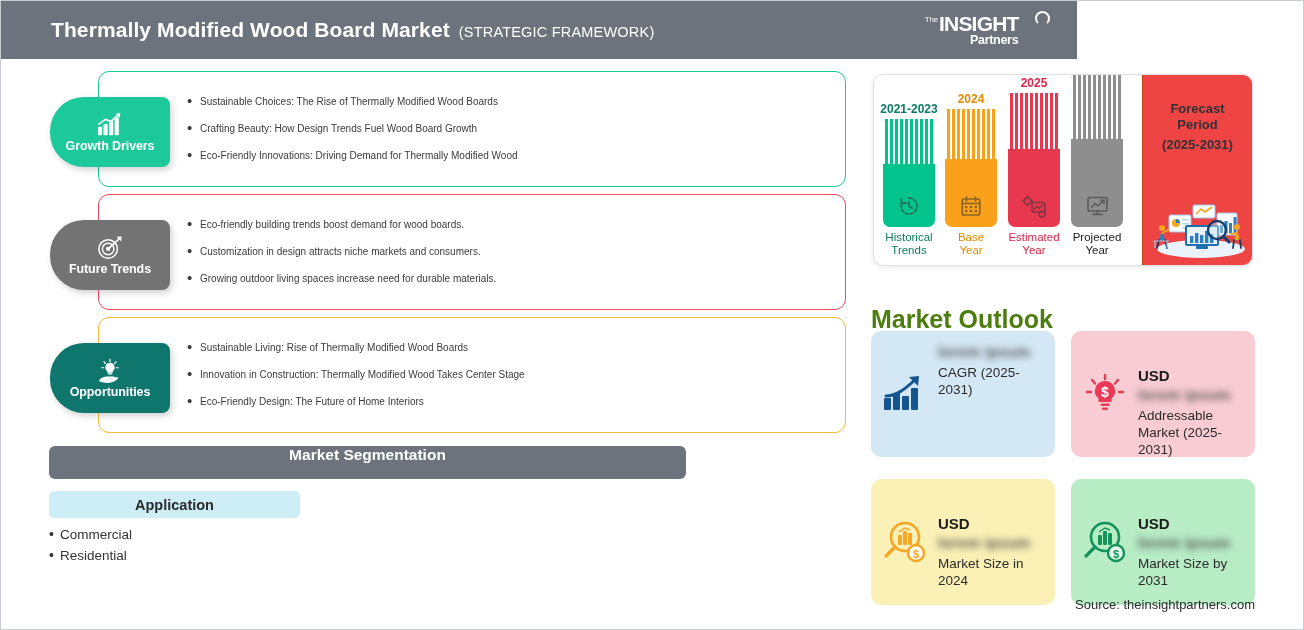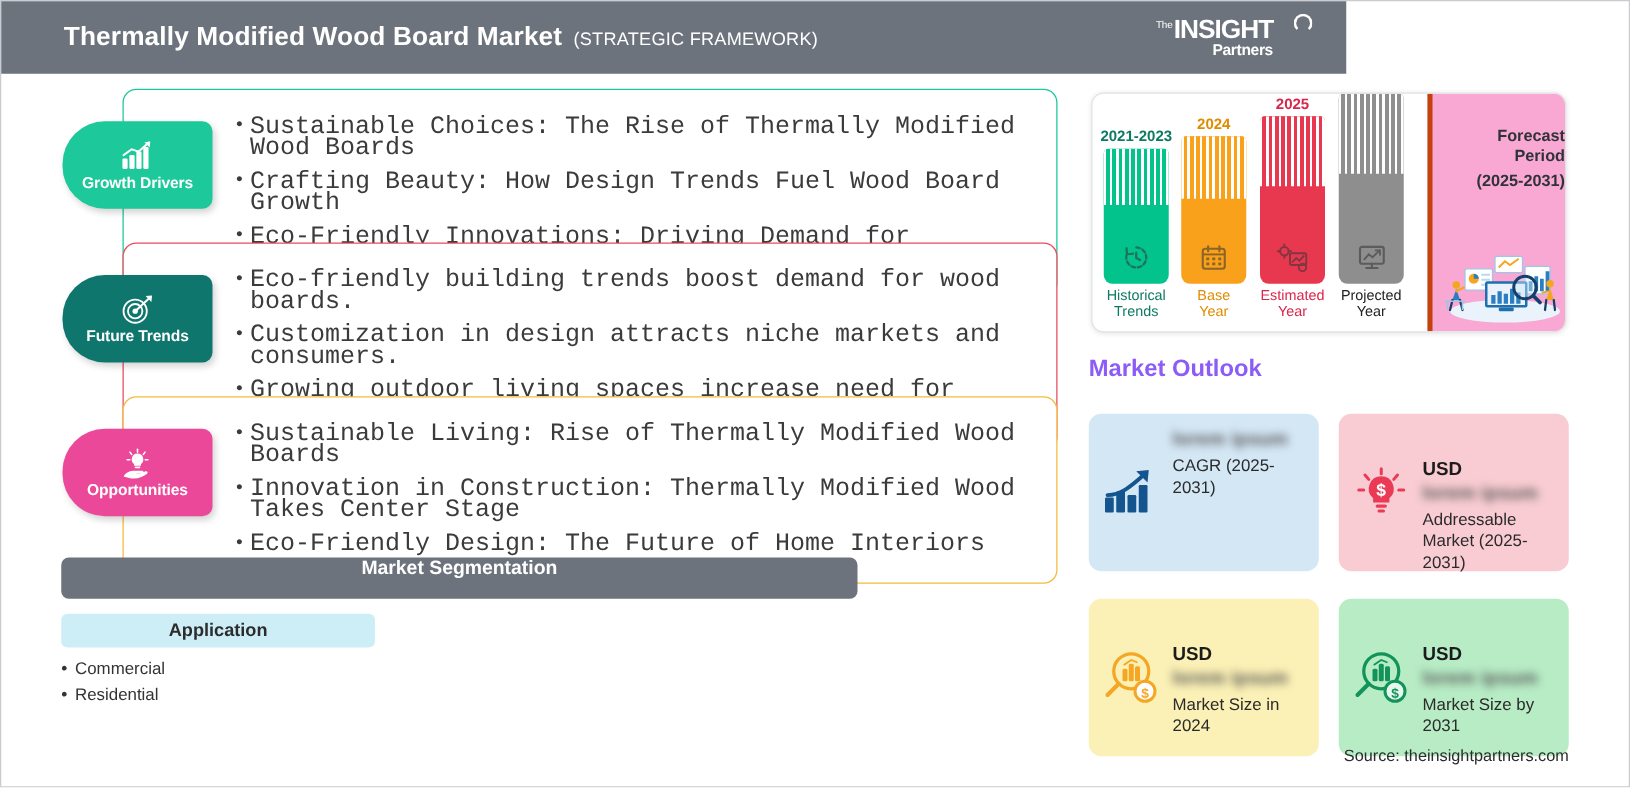--- a/index.html
+++ b/index.html
@@ -86,36 +86,35 @@
     border-radius: 34px 34px 34px 34px;
     border-top-right-radius: 8px;
     border-bottom-right-radius: 8px;
     background: #1dc99a;
     box-shadow: 2px 3px 6px rgba(0,0,0,.18);
     display: flex; flex-direction: column;
     align-items: center; justify-content: center;
     gap: 1px;
     z-index: 3;
   }
-  .badge.red   { background: #0f766e; justify-content: center; }
-  .badge.amber { background: #ec4899; }
+  .badge.red   { background: #737373; justify-content: center; }
+  .badge.amber { background: #0f766e; }
   .badge-icon { width: 30px; height: 26px; display: block; }
   .badge-label {
     font-size: 12.5px; font-weight: bold; color: #fff;
     letter-spacing: -.1px; white-space: nowrap;
   }
 
   .bullets { list-style: none; }
   .bullets li {
     position: relative;
-    font-size: 20px; color: #3b3b3b;
+    font-size: 10px; color: #3b3b3b;
     line-height: 17px;
     padding-left: 13px;
     margin: 9px 0 10px 0;
-    font-family: Liberation Mono, monospace;
   }
   .bullets li:before {
     content: "\2022";
     position: absolute; left: 0; top: -1px;
     font-size: 15px; color: #3b3b3b;
   }
 
   
   #seg-header {
     position: absolute; left: 48px; top: 387px;
@@ -185,32 +184,32 @@
   }
   .bar-ico { margin-bottom: 9px; opacity: .55; }
   .bar-caption {
     font-size: 11.5px; font-weight: normal; text-align: center;
     line-height: 13px; margin-top: 4px;
   }
 
   #forecast-area {
     position: relative;
     flex: 1;
-    background: #f9a8d4;
-    border-left: 4px solid #c2410c;
+    background: #ef4444;
+    border-left: 1px solid #c2410c;
     padding-top: 26px;
-    text-align: right;
+    text-align: center;
   }
   .fc-line { font-size: 13px; font-weight: bold; color: #2f3338; line-height: 16px; }
   #fc-illustration { position: absolute; left: 6px; bottom: 6px; }
 
   
   #outlook-title {
-    position: absolute; left: 870px; top: 284px;
-    font-size: 19px; font-weight: bold; color: #8b5cf6;
+    position: absolute; left: 870px; top: 304px;
+    font-size: 25px; font-weight: bold; color: #4d7c0f;
   }
   .ocard {
     position: absolute;
     width: 184px; height: 126px;
     border-radius: 10px;
     padding: 10px 10px 10px 8px;
     display: flex; gap: 7px;
   }
   #ocard-cagr       { left: 870px;  top: 330px; background: #d4e7f5; }
   #ocard-addressable{ left: 1070px; top: 330px; background: #f8ccd2; }

